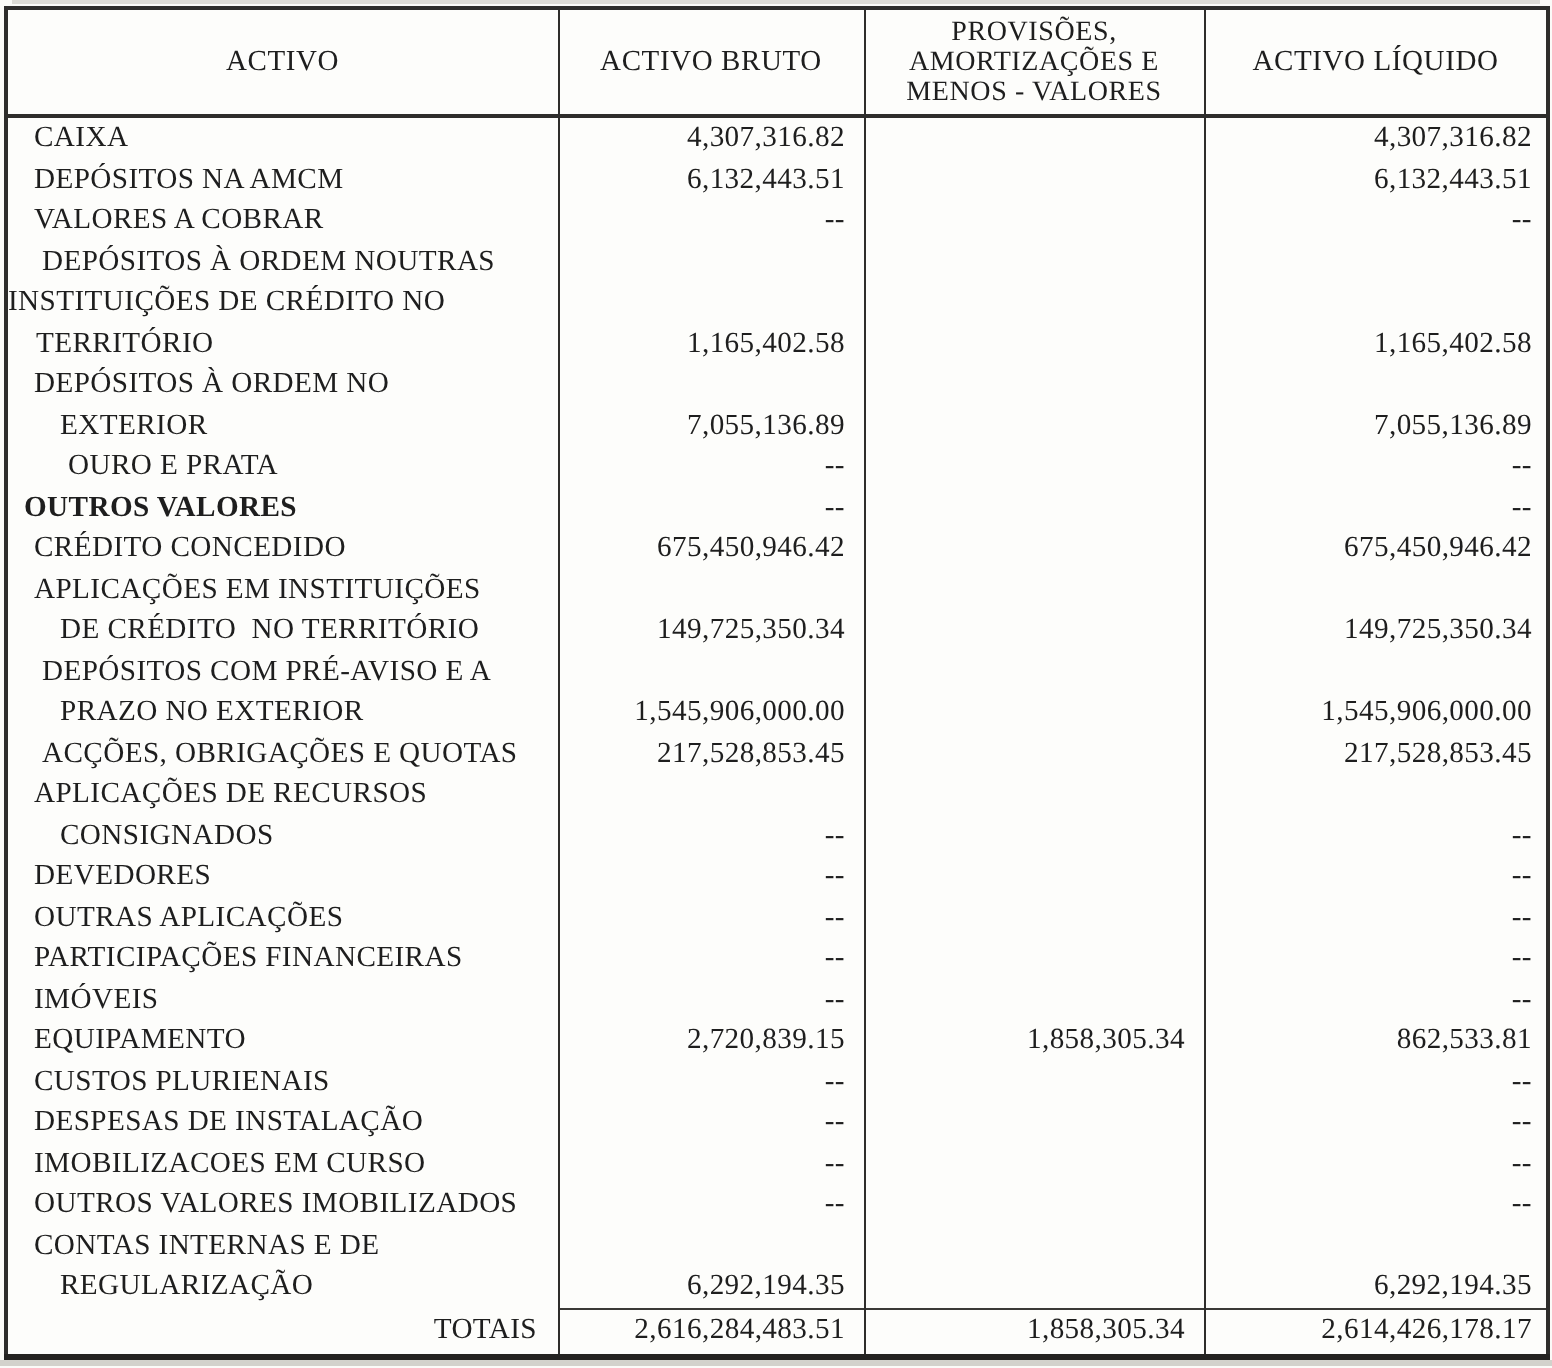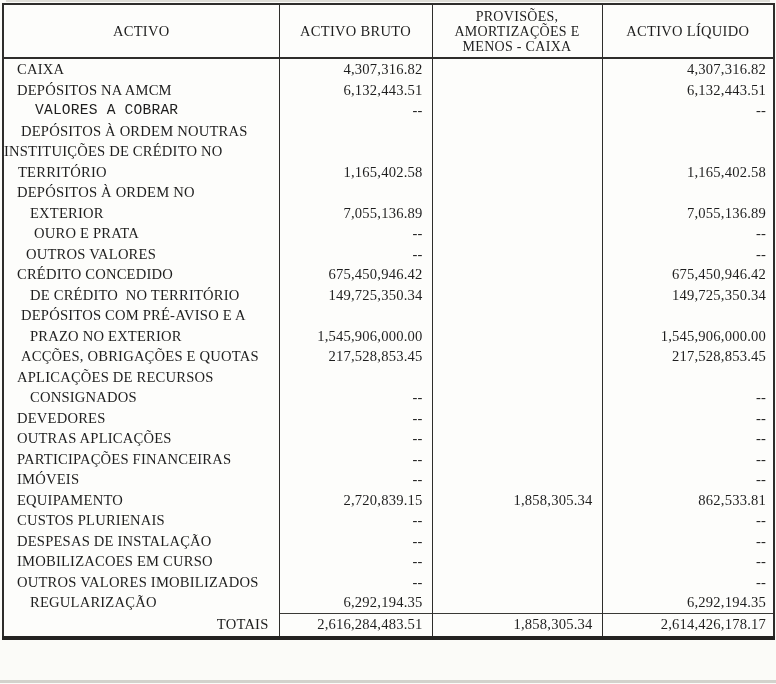--- a/index.html
+++ b/index.html
@@ -106,39 +106,39 @@
       <col class="c-bruto">
       <col class="c-prov">
       <col class="c-liq">
     </colgroup>
     <thead>
       <tr>
         <th>ACTIVO</th>
         <th>ACTIVO BRUTO</th>
         <th class="prov-head">PROVISÕES,
 AMORTIZAÇÕES E
-MENOS - CAIXA</th>
+MENOS - VALORES</th>
         <th>ACTIVO LÍQUIDO</th>
       </tr>
     </thead>
     <tbody>
         <tr>
           <td class="label" style="padding-left: 13px;">CAIXA</td>
           <td class="num col-bruto">4,307,316.82</td>
           <td class="num col-prov"></td>
           <td class="num col-liq">4,307,316.82</td>
         </tr>
         <tr>
           <td class="label" style="padding-left: 13px;">DEPÓSITOS NA AMCM</td>
           <td class="num col-bruto">6,132,443.51</td>
           <td class="num col-prov"></td>
           <td class="num col-liq">6,132,443.51</td>
         </tr>
         <tr>
-          <td class="label" style="padding-left: 31px; font-family: Liberation Mono, monospace;">VALORES A COBRAR</td>
+          <td class="label" style="padding-left: 13px;">VALORES A COBRAR</td>
           <td class="num col-bruto">--</td>
           <td class="num col-prov"></td>
           <td class="num col-liq">--</td>
         </tr>
         <tr>
           <td class="label" style="padding-left: 17px;">DEPÓSITOS À ORDEM NOUTRAS</td>
           <td class="num col-bruto"></td>
           <td class="num col-prov"></td>
           <td class="num col-liq"></td>
         </tr>
@@ -166,30 +166,36 @@
           <td class="num col-prov"></td>
           <td class="num col-liq">7,055,136.89</td>
         </tr>
         <tr>
           <td class="label" style="padding-left: 30px;">OURO E PRATA</td>
           <td class="num col-bruto">--</td>
           <td class="num col-prov"></td>
           <td class="num col-liq">--</td>
         </tr>
         <tr>
-          <td class="label" style="padding-left: 22px;">OUTROS VALORES</td>
+          <td class="label" style="padding-left: 8px; font-weight: bold;">OUTROS VALORES</td>
           <td class="num col-bruto">--</td>
           <td class="num col-prov"></td>
           <td class="num col-liq">--</td>
         </tr>
         <tr>
           <td class="label" style="padding-left: 13px;">CRÉDITO CONCEDIDO</td>
           <td class="num col-bruto">675,450,946.42</td>
           <td class="num col-prov"></td>
           <td class="num col-liq">675,450,946.42</td>
+        </tr>
+        <tr>
+          <td class="label" style="padding-left: 13px;">APLICAÇÕES EM INSTITUIÇÕES</td>
+          <td class="num col-bruto"></td>
+          <td class="num col-prov"></td>
+          <td class="num col-liq"></td>
         </tr>
         <tr>
           <td class="label" style="padding-left: 26px;">DE CRÉDITO  NO TERRITÓRIO</td>
           <td class="num col-bruto">149,725,350.34</td>
           <td class="num col-prov"></td>
           <td class="num col-liq">149,725,350.34</td>
         </tr>
         <tr>
           <td class="label" style="padding-left: 17px;">DEPÓSITOS COM PRÉ-AVISO E A</td>
           <td class="num col-bruto"></td>
@@ -266,20 +272,26 @@
           <td class="label" style="padding-left: 13px;">IMOBILIZACOES EM CURSO</td>
           <td class="num col-bruto">--</td>
           <td class="num col-prov"></td>
           <td class="num col-liq">--</td>
         </tr>
         <tr>
           <td class="label" style="padding-left: 13px;">OUTROS VALORES IMOBILIZADOS</td>
           <td class="num col-bruto">--</td>
           <td class="num col-prov"></td>
           <td class="num col-liq">--</td>
+        </tr>
+        <tr>
+          <td class="label" style="padding-left: 13px;">CONTAS INTERNAS E DE</td>
+          <td class="num col-bruto"></td>
+          <td class="num col-prov"></td>
+          <td class="num col-liq"></td>
         </tr>
         <tr>
           <td class="label" style="padding-left: 26px;">REGULARIZAÇÃO</td>
           <td class="num col-bruto">6,292,194.35</td>
           <td class="num col-prov"></td>
           <td class="num col-liq">6,292,194.35</td>
         </tr>
         <tr class="total-row">
           <td class="label">TOTAIS</td>
           <td class="num col-bruto">2,616,284,483.51</td>

